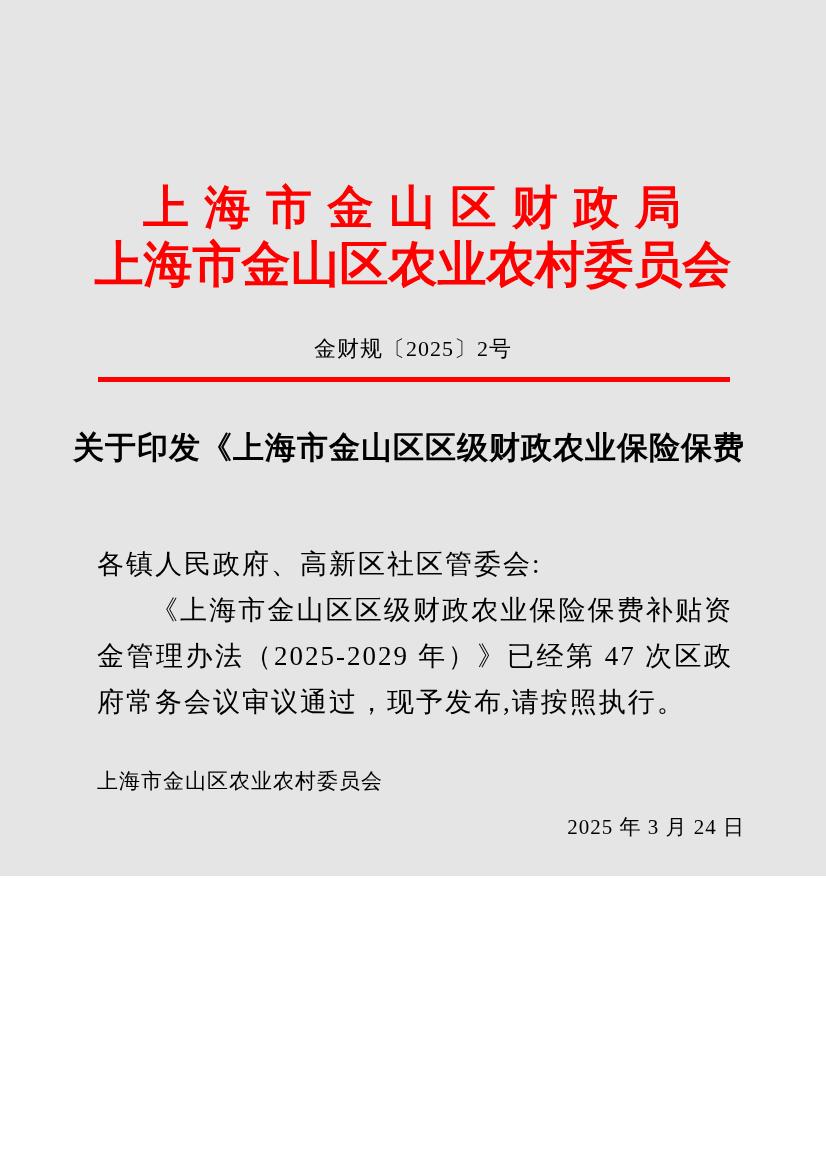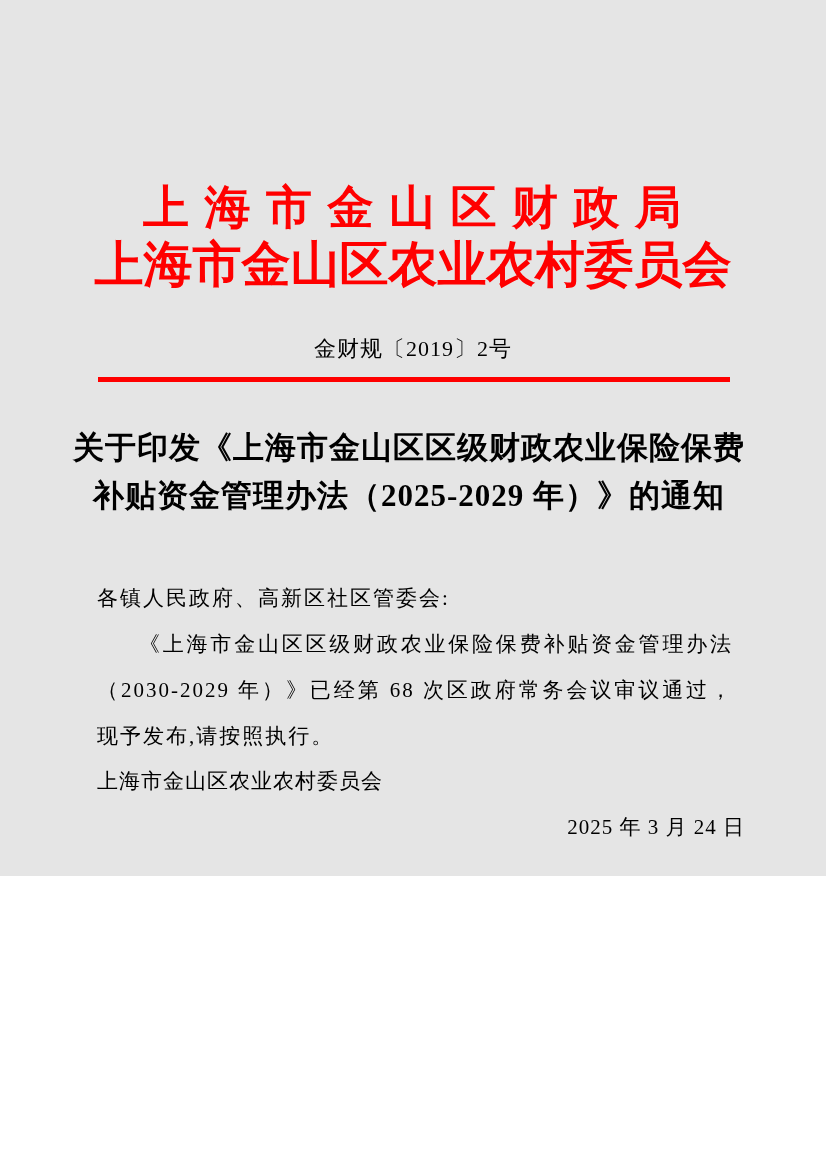--- a/index.html
+++ b/index.html
@@ -66,24 +66,24 @@
     right: 58px;
     text-align: center;
     font-weight: bold;
     font-size: 31px;
     line-height: 48px;
     letter-spacing: 1px;
   }
   
   .body-block {
     position: absolute;
-    top: 575px;
+    top: 541px;
     left: 97px;
     width: 636px;
-    font-size: 21px;
+    font-size: 27px;
     line-height: 46px;
     letter-spacing: 2px;
   }
   .salutation {
     text-indent: 0;
   }
   .paragraph {
     text-indent: 2em;
     text-align: justify;
   }
@@ -128,32 +128,31 @@
 </head>
 <body>
 
 <div class="page">
 
   <div class="header">
     <div class="issuer-line1">上 海 市 金 山 区 财 政 局</div>
     <div class="issuer-line2">上海市金山区农业农村委员会</div>
   </div>
 
-  <div class="doc-number">金财规〔2019〕2号</div>
+  <div class="doc-number">金财规〔2025〕2号</div>
 
   <div class="red-line"></div>
 
   <div class="title">
     <div>关于印发《上海市金山区区级财政农业保险保费</div>
-    <div>补贴资金管理办法（2025-2029 年）》的通知</div>
   </div>
 
   <div class="body-block">
     <div class="salutation">各镇人民政府、高新区社区管委会:</div>
-    <div class="paragraph">《上海市金山区区级财政农业保险保费补贴资金管理办法（2030-2029 年）》已经第 68 次区政府常务会议审议通过，现予发布,请按照执行。</div>
+    <div class="paragraph">《上海市金山区区级财政农业保险保费补贴资金管理办法（2025-2029 年）》已经第 47 次区政府常务会议审议通过，现予发布,请按照执行。</div>
   </div>
 
   <div class="signatures">
     <div>上海市金山区农业农村委员会</div>
   </div>
 
   <div class="date-row">
     <span class="date">2025 年 3 月 24 日</span>
   </div>
 

